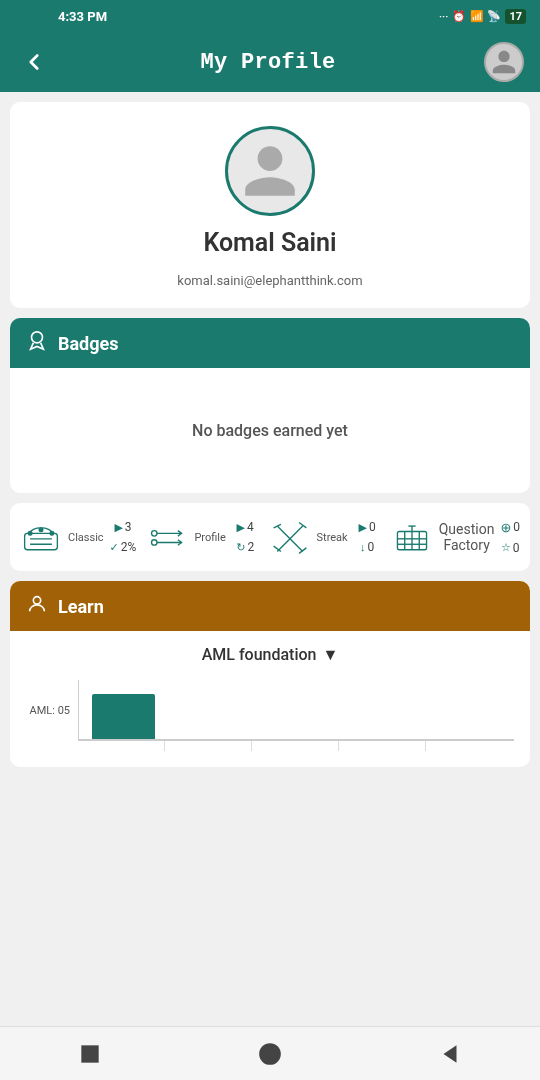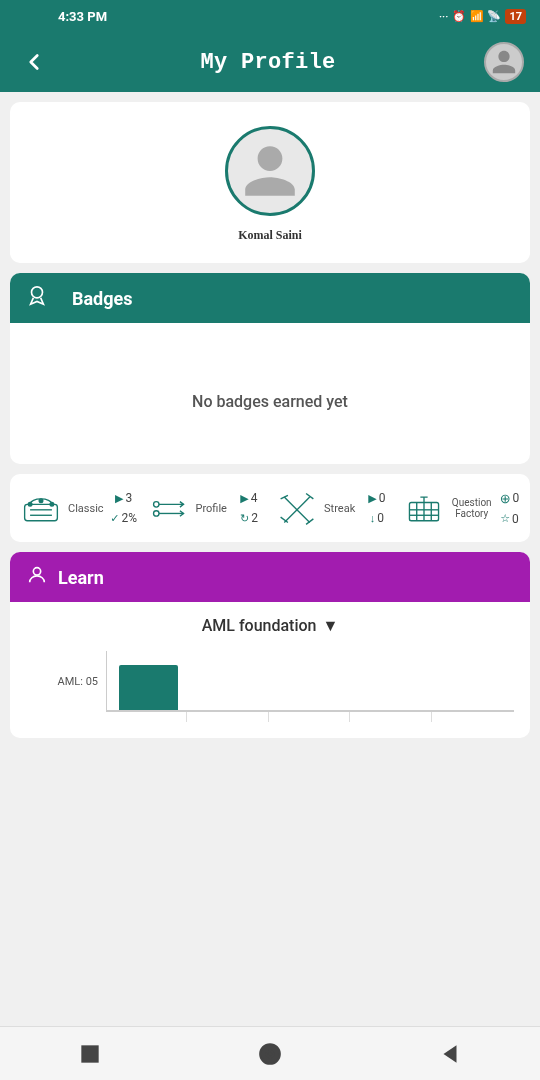--- a/index.html
+++ b/index.html
@@ -97,54 +97,52 @@
       background: #e8e8e8;
       margin-bottom: 12px;
       overflow: hidden;
     }
     .profile-avatar svg {
       width: 62px;
       height: 62px;
       fill: #aaa;
     }
     .profile-name {
-      font-size: 12px;
+      font-size: 25px;
       font-weight: 600;
       color: #333;
-      margin-bottom: 0;
-      font-family: Liberation Serif, serif;
+      margin-bottom: 16px;
     }
     .profile-email {
       font-size: 13px;
       color: #666;
     }
 
     
     .section {
       background: white;
       margin: 0 10px 10px;
       border-radius: 10px;
       overflow: hidden;
     }
     .section-header {
       background: #1a7a6e;
       color: white;
       padding: 12px 16px;
       display: flex;
       align-items: center;
-      gap: 24px;
+      gap: 10px;
     }
     .section-title {
       font-size: 18px;
       font-weight: 700;
       color: white;
     }
     .section-body {
       padding: 13px;
-      margin-top: 16px;
     }
 
     
     .badges-empty {
       text-align: center;
       padding: 40px 0;
       color: #555;
       font-size: 16px;
       font-weight: 500;
     }
@@ -192,21 +190,21 @@
     }
     .stat-item {
       display: flex;
       align-items: center;
       gap: 2px;
       font-size: 12px;
     }
 
     
     .learn-header {
-      background: #a21caf;
+      background: #a16207;
       color: white;
       padding: 12px 16px;
       display: flex;
       align-items: center;
       gap: 10px;
     }
     .dropdown-row {
       padding: 14px 16px 0;
       display: flex;
       align-items: flex-end;
@@ -252,21 +250,21 @@
 </head>
 <body>
 
 <div class="status-bar">
   <span class="status-left">4:33 PM</span>
   <div class="status-right">
     <span>···</span>
     <span>⏰</span>
     <span>📶</span>
     <span>📡</span>
-    <span style="background:#c2410c; border-radius:3px; padding:1px 4px; font-size:11px; font-weight:700;">17</span>
+    <span style="background:#14532d; border-radius:3px; padding:1px 4px; font-size:11px; font-weight:700;">17</span>
   </div>
 </div>
 
 <div class="header">
   <div class="back-btn">
     <svg viewBox="0 0 24 24" width="26" height="26" fill="none" stroke="white" stroke-width="2.5" stroke-linecap="round" stroke-linejoin="round">
       <polyline points="15 18 9 12 15 6"></polyline>
     </svg>
   </div>
   <span class="header-title">My Profile</span>
@@ -277,20 +275,21 @@
   </div>
 </div>
 
 <div class="profile-card">
   <div class="profile-avatar">
     <svg viewBox="0 0 24 24" xmlns="http://www.w3.org/2000/svg">
       <path d="M12 12c2.7 0 4.8-2.1 4.8-4.8S14.7 2.4 12 2.4 7.2 4.5 7.2 7.2 9.3 12 12 12zm0 2.4c-3.2 0-9.6 1.6-9.6 4.8v2.4h19.2v-2.4c0-3.2-6.4-4.8-9.6-4.8z"></path>
     </svg>
   </div>
   <div class="profile-name">Komal Saini</div>
+  <div class="profile-email">komal.saini@elephantthink.com</div>
 </div>
 
 <div class="section">
   <div class="section-header">
     <span>
       <svg width="22" height="22" viewBox="0 0 24 24" fill="none" stroke="white" stroke-width="1.8">
         <circle cx="12" cy="8" r="6"></circle>
         <path d="M8 14l-3 7 7-3 7 3-3-7"></path>
       </svg>
     </span>
@@ -385,21 +384,21 @@
           <rect x="8" y="16" width="32" height="20" rx="2"></rect>
           <line x1="16" y1="16" x2="16" y2="36"></line>
           <line x1="24" y1="16" x2="24" y2="36"></line>
           <line x1="32" y1="16" x2="32" y2="36"></line>
           <line x1="8" y1="24" x2="40" y2="24"></line>
           <line x1="8" y1="30" x2="40" y2="30"></line>
           <line x1="24" y1="10" x2="24" y2="16"></line>
           <line x1="20" y1="10" x2="28" y2="10"></line>
         </svg>
       </div>
-      <div class="quiz-label" style="font-size:10px; text-align:center;">Question Factory</div>
+      <div class="quiz-label" style="font-size:14px; text-align:center;">Question Factory</div>
       <div class="quiz-stats">
         <span class="stat-item">
           <span style="color:#1a7a6e; font-size:13px; font-weight:300;">⊕</span>
           <span>0</span>
         </span>
         <span class="stat-item">
           <span style="color:#1a7a6e; font-size:11px;">☆</span>
           <span>0</span>
         </span>
       </div>
@@ -416,21 +415,21 @@
         <path d="M4 20c0-4 3.6-7 8-7s8 3 8 7"></path>
       </svg>
     </span>
     <span class="section-title">Learn</span>
   </div>
   <div class="dropdown-row">
     <span class="dropdown-label">AML foundation</span>
     <span class="dropdown-arrow">▼</span>
   </div>
 
-  <div style="padding: 10px 16px 16px; position: relative; margin-left: 28px;">
+  <div style="padding: 10px 16px 16px; position: relative;">
     <div style="display: flex; align-items: center; height: 60px; margin-top: 6px;">
       <div style="font-size: 11px; color: #555; min-width: 52px; text-align: right; padding-right: 8px;">AML: 05</div>
       <div style="flex: 1; height: 100%; display: flex; align-items: flex-end; border-left: 1px solid #ccc; border-bottom: 1px solid #ccc; gap: 2px; padding: 0 2px;">
         <div style="flex:1; display:flex; align-items:flex-end; justify-content:center;">
           <div style="width:75%; height: 45px; background: #1a7a6e; border-radius:2px 2px 0 0;"></div>
         </div>
         <div style="flex:1; display:flex; align-items:flex-end; justify-content:center;">
           <div style="width:75%; height: 0px; background: #1a7a6e;"></div>
         </div>
         <div style="flex:1; display:flex; align-items:flex-end; justify-content:center;">

